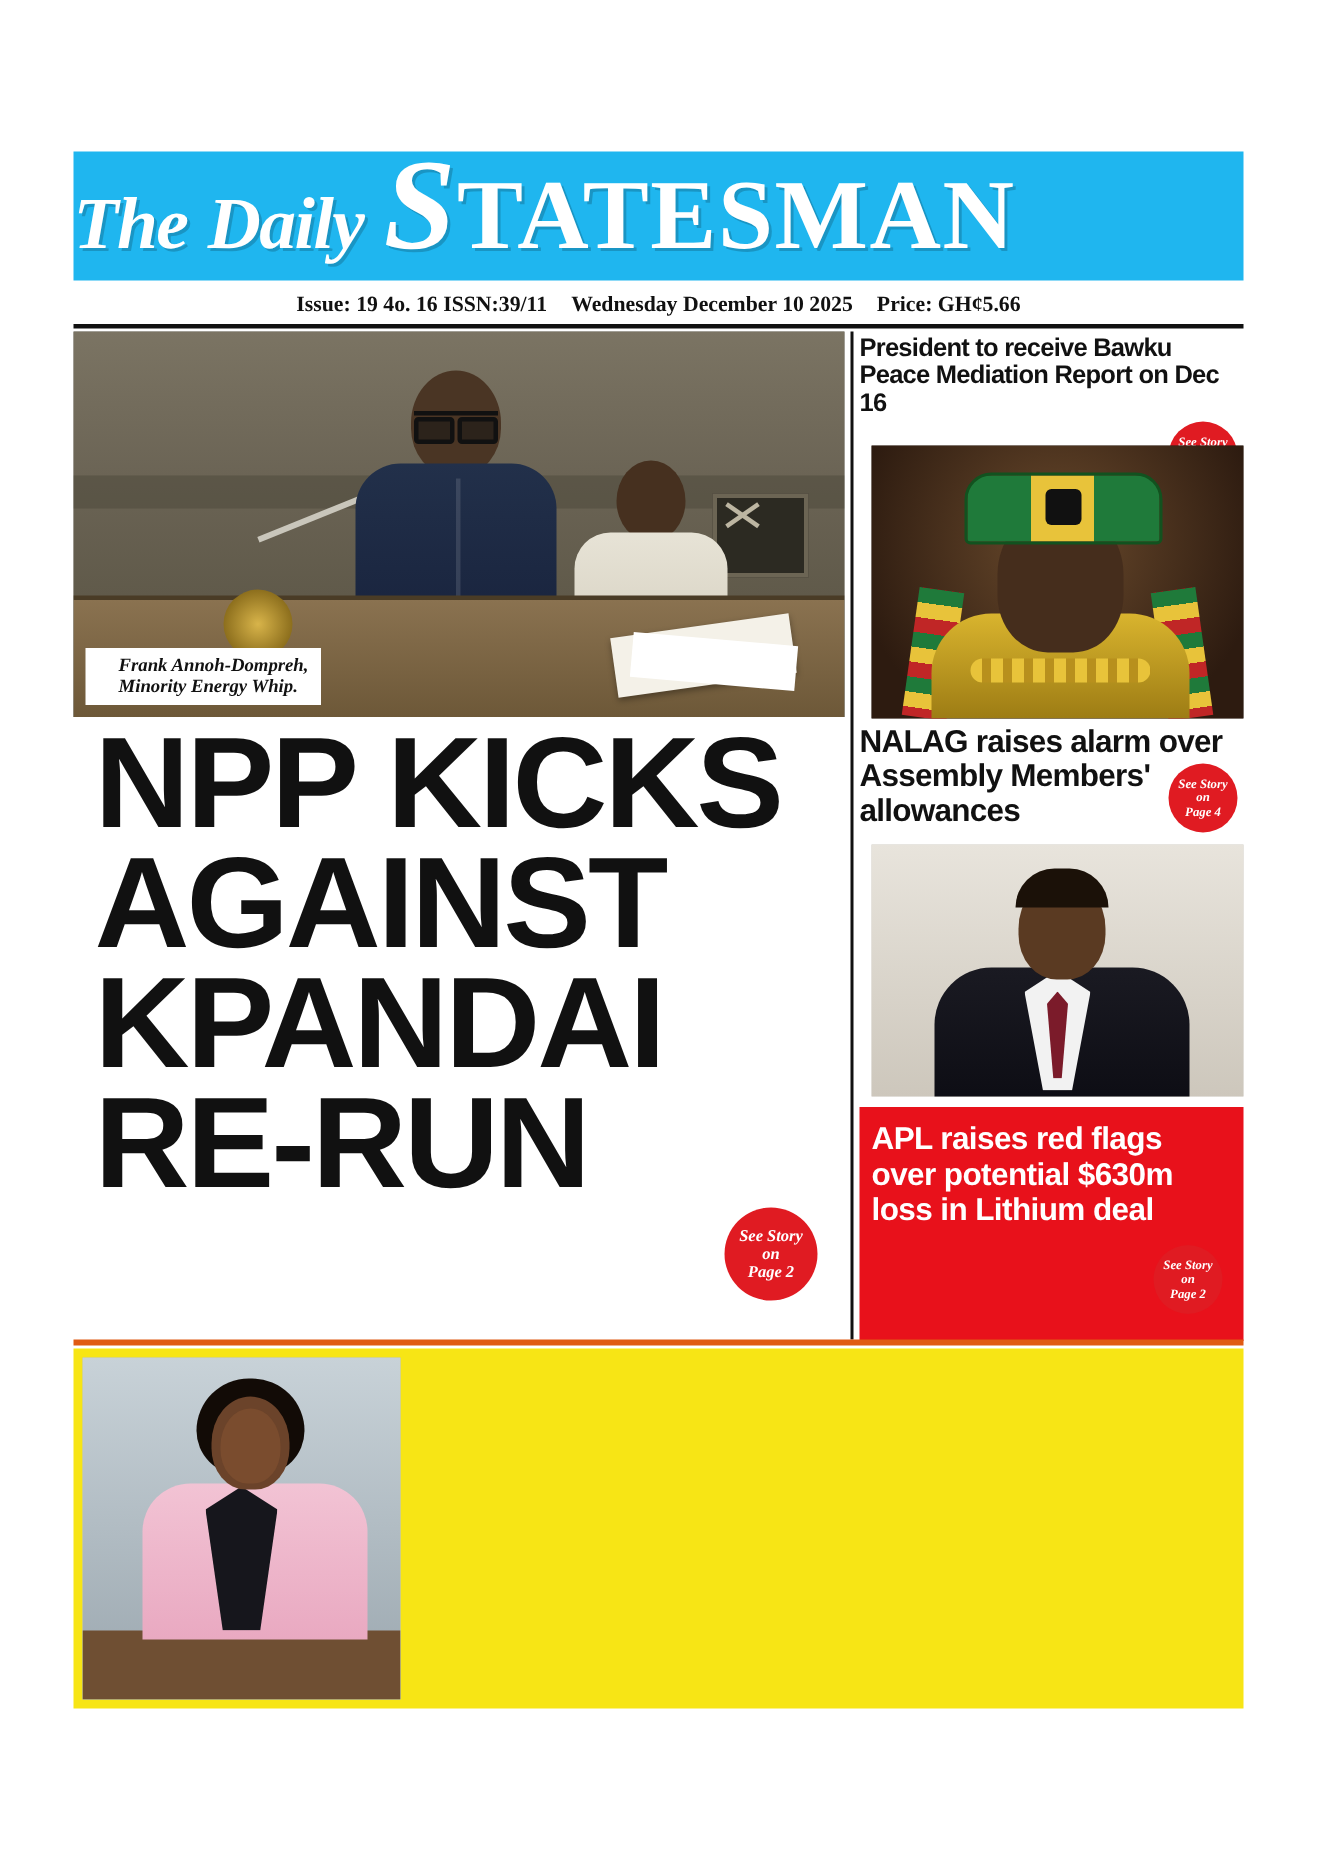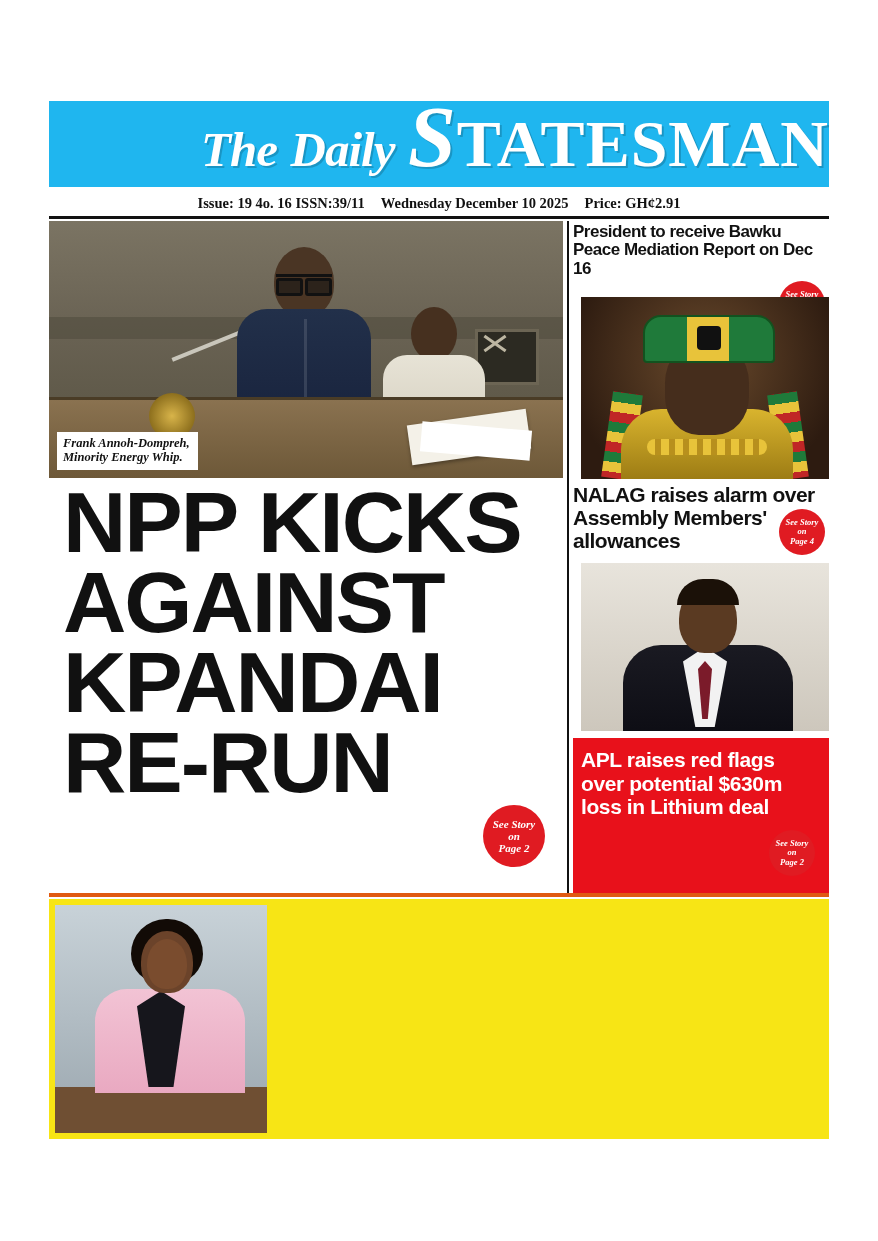--- a/index.html
+++ b/index.html
@@ -23,21 +23,21 @@
   
   .masthead {
     position: absolute;
     left: 49px;
     top: 101px;
     width: 780px;
     height: 86px;
     background: #1fb6ef;
     display: flex;
     align-items: center;
-    justify-content: flex-end;
+    justify-content: flex-start;
   }
   .masthead-text {
     font-family: "Liberation Serif", serif;
     font-weight: bold;
     font-style: italic;
     color: #ffffff;
     font-size: 58px;
     letter-spacing: -1px;
     white-space: nowrap;
     text-shadow: 2px 2px 0 rgba(0,0,0,0.18);
@@ -187,21 +187,21 @@
     position: absolute;
     left: 8px;
     bottom: 8px;
     background: #ffffff;
     color: #111;
     font-family: "Liberation Serif", serif;
     font-style: italic;
     font-weight: bold;
     font-size: 12.5px;
     line-height: 1.18;
-    padding: 4px 8px 5px 6px;
+    padding: 4px 8px 5px 22px;
     max-width: 240px;
   }
 
   .lead-headline {
     position: absolute;
     left: 14px;
     top: 262px;
     width: 500px;
     font-family: "Liberation Sans", sans-serif;
     font-weight: bold;
@@ -420,21 +420,21 @@
     <div class="masthead-text">
       <span class="masthead-the">The</span>
       <span class="masthead-the">Daily</span>
       <span class="masthead-big"><span class="dropcap">S</span><span>TATESMAN</span></span>
     </div>
   </div>
 
   <div class="issue-bar">
     <span>Issue: 19  4o. 16  ISSN:39/11</span>
     <span>Wednesday December 10 2025</span>
-    <span>Price: GH¢2.91</span>
+    <span>Price: GH¢5.66</span>
   </div>
   <div class="rule-top"></div>
 
   <div class="lead">
     <div class="lead-photo">
       <div class="ph-bg"></div>
       <div class="ph-bench2"></div>
       <div class="ph-screen"></div>
       <div class="ph-mic"></div>
       <div class="ph-man2">

